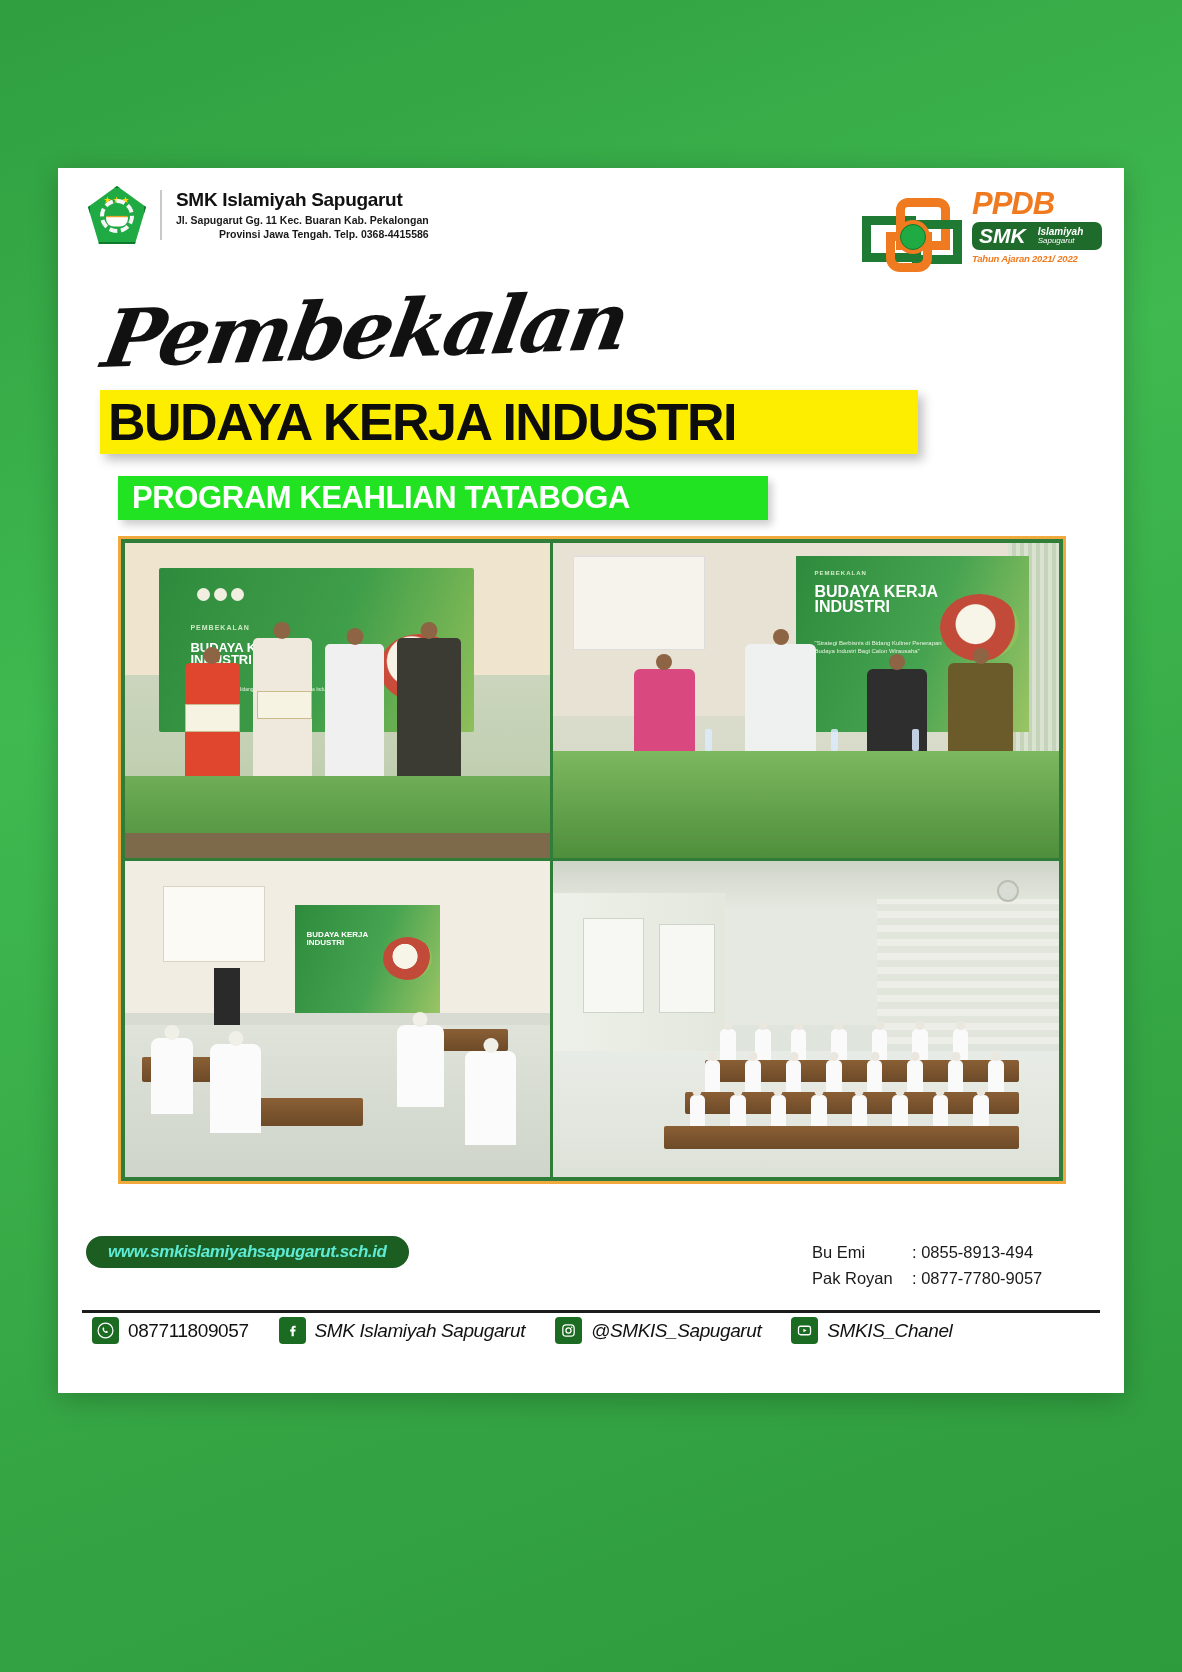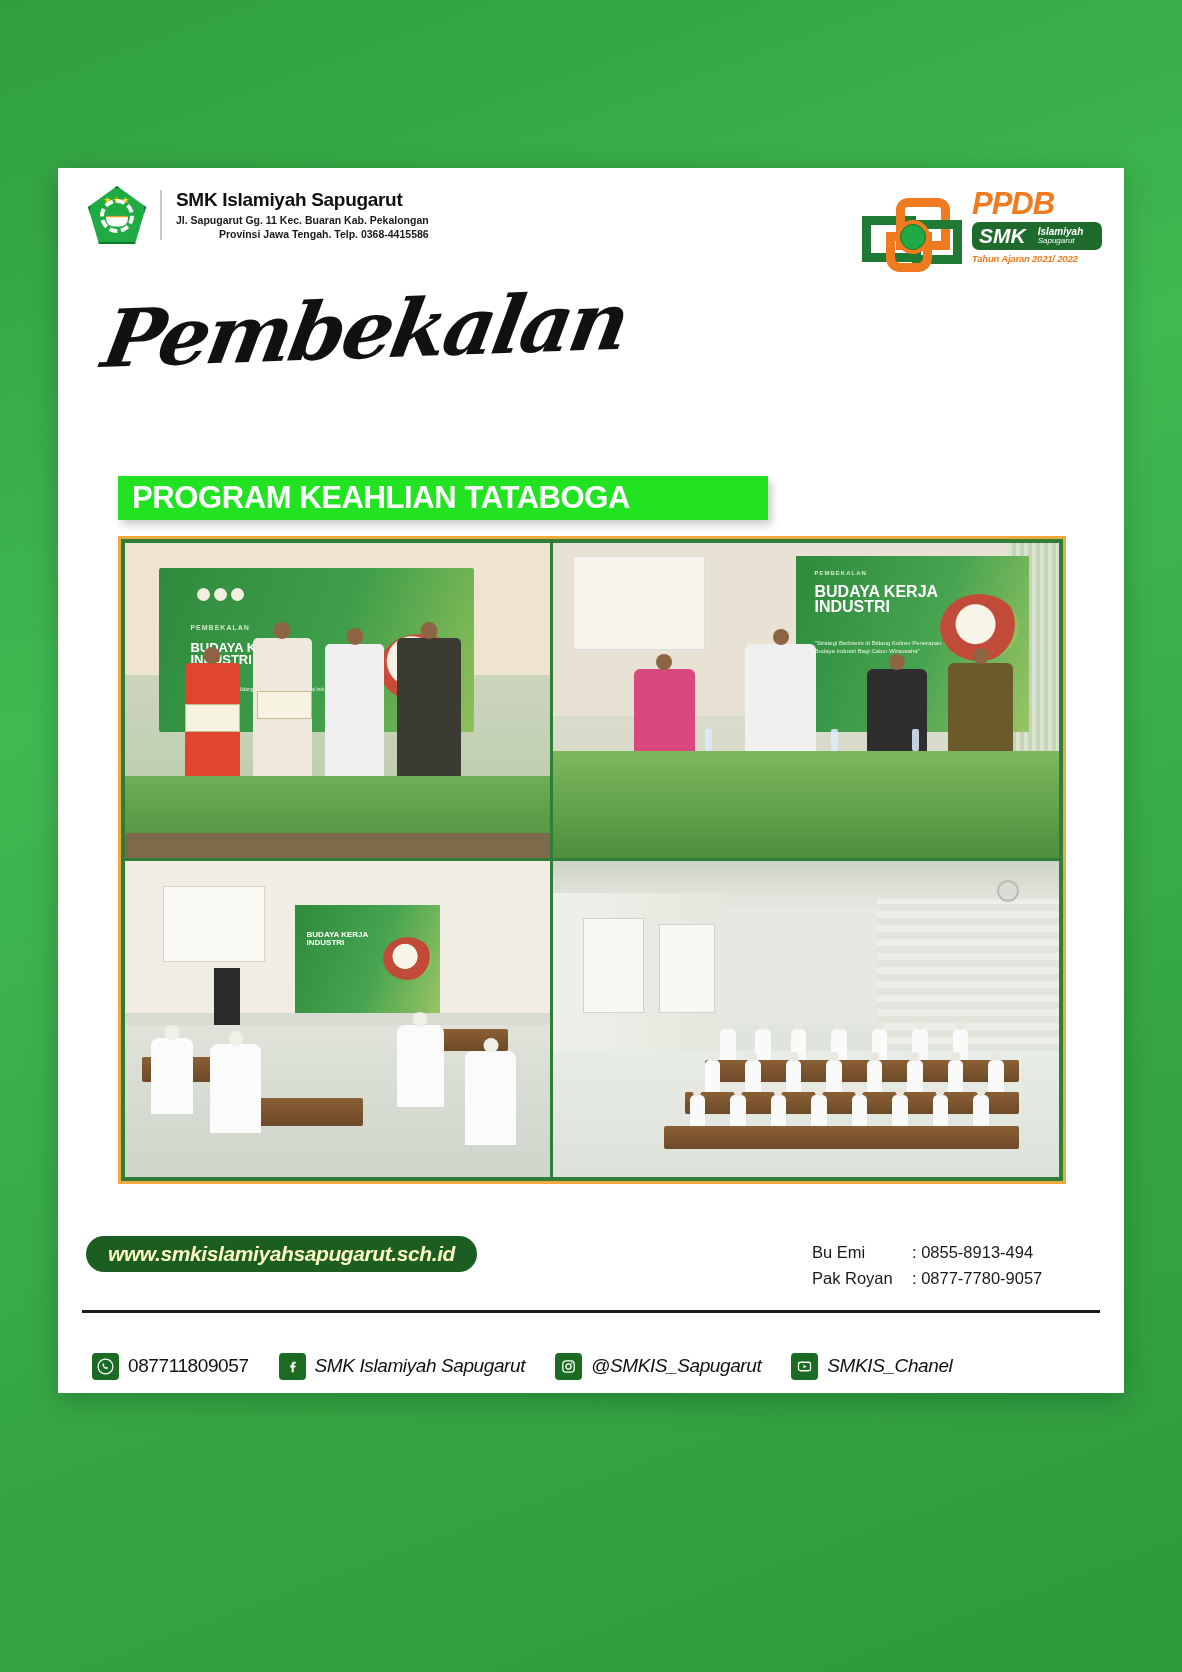--- a/index.html
+++ b/index.html
@@ -289,32 +289,32 @@
   .link-wrap { position:absolute; left:28px; top:1068px; }
   .link-label {
     font-size:19px; font-weight:bold; font-style:italic; color:#111;
     letter-spacing:-.3px; margin-bottom:5px; padding-left:4px;
   }
   .link-pill {
     background:#1c5e22; border-radius:18px; padding:6px 22px;
     display:inline-block;
   }
   .link-pill span {
-    color:#fef9c3; font-size:21px; font-weight:bold; font-style:italic;
+    color:#5eead4; font-size:17px; font-weight:bold; font-style:italic;
     letter-spacing:-.4px;
   }
 
   
   .foot-rule {
     position:absolute; left:24px; right:24px; top:1142px;
     height:3px; background:#1c1c1c;
   }
   .social {
-    position:absolute; left:24px; right:24px; top:1172px; height:52px;
-    display:flex; align-items:center; gap:4px; padding-left:10px;
+    position:absolute; left:24px; right:24px; top:1124px; height:52px;
+    display:flex; align-items:flex-end; gap:4px; padding-left:10px;
   }
   .s-item { display:flex; align-items:center; gap:9px; }
   .s-icon {
     width:27px; height:27px; border-radius:4px; background:#1c6b22;
     display:flex; align-items:center; justify-content:center; flex:none;
   }
   .s-icon svg { display:block; }
   .s-label {
     font-size:19px; font-style:italic; color:#111; font-weight:500;
     letter-spacing:-.4px; white-space:nowrap;
@@ -364,20 +364,23 @@
           <b>Islamiyah</b>
           <i>Sapugarut</i>
         </div>
       </div>
       <div class="ppdb-year">Tahun Ajaran 2021/ 2022</div>
     </div>
   </div>
 
   <div class="script-title">Pembekalan</div>
 
+  <div class="yellow-band">
+    <span>BUDAYA KERJA INDUSTRI</span>
+  </div>
 
   <div class="green-band">
     <span>PROGRAM KEAHLIAN TATABOGA</span>
   </div>
 
   <div class="collage">
     <div class="collage-inner">
 
       <div class="ph ph1">
         <div class="wall"></div>

